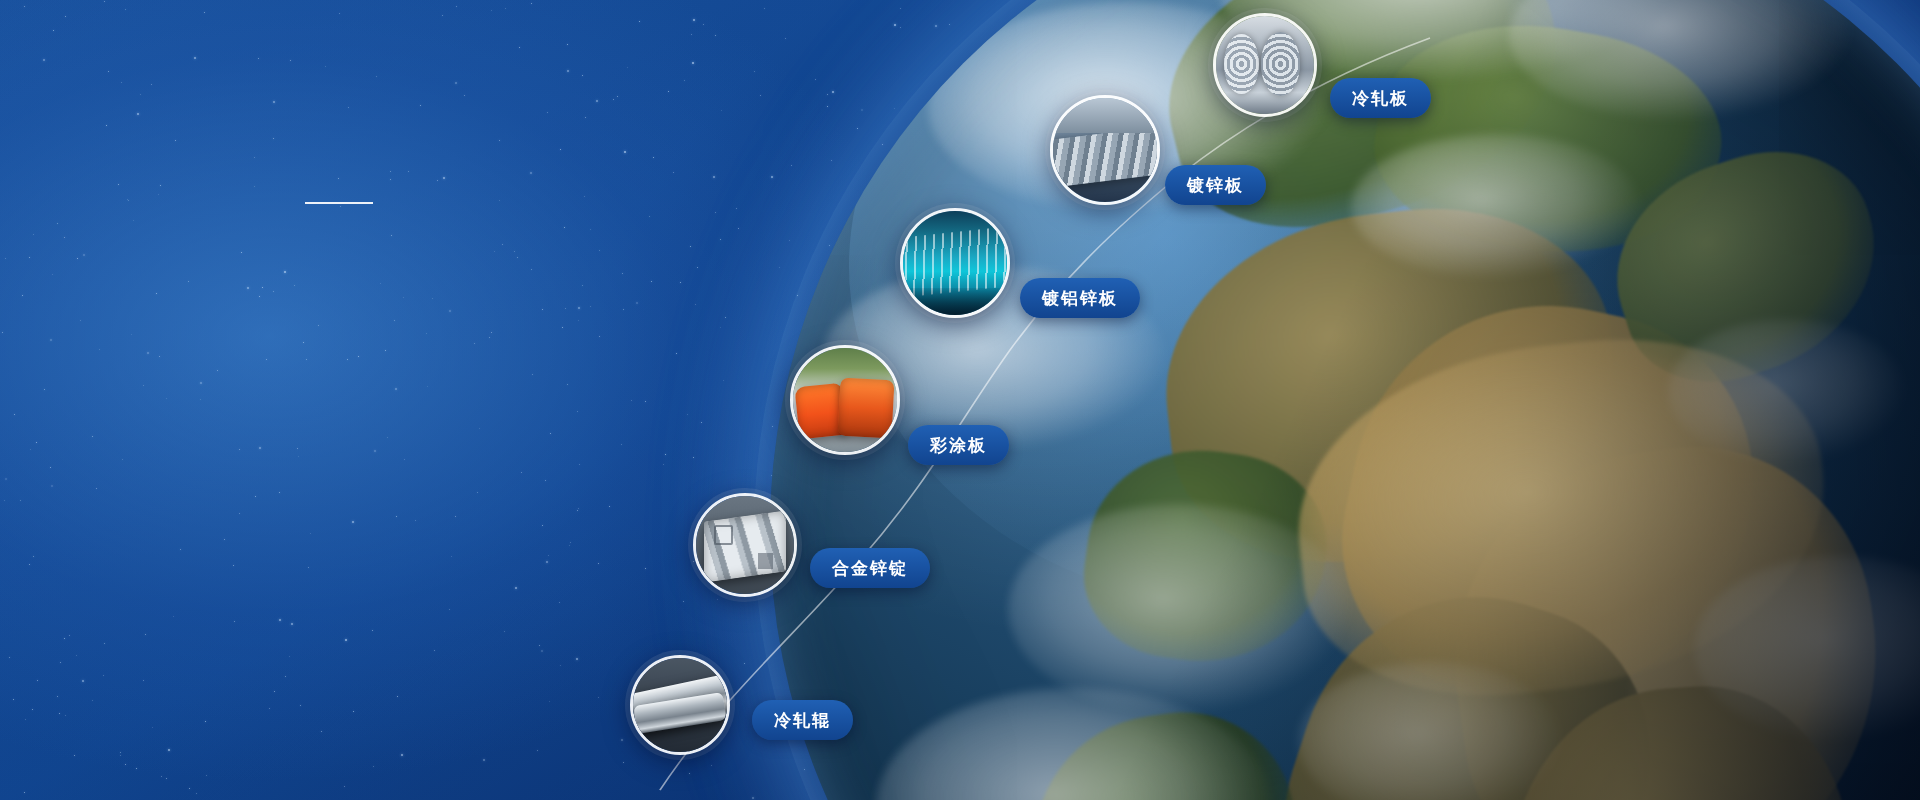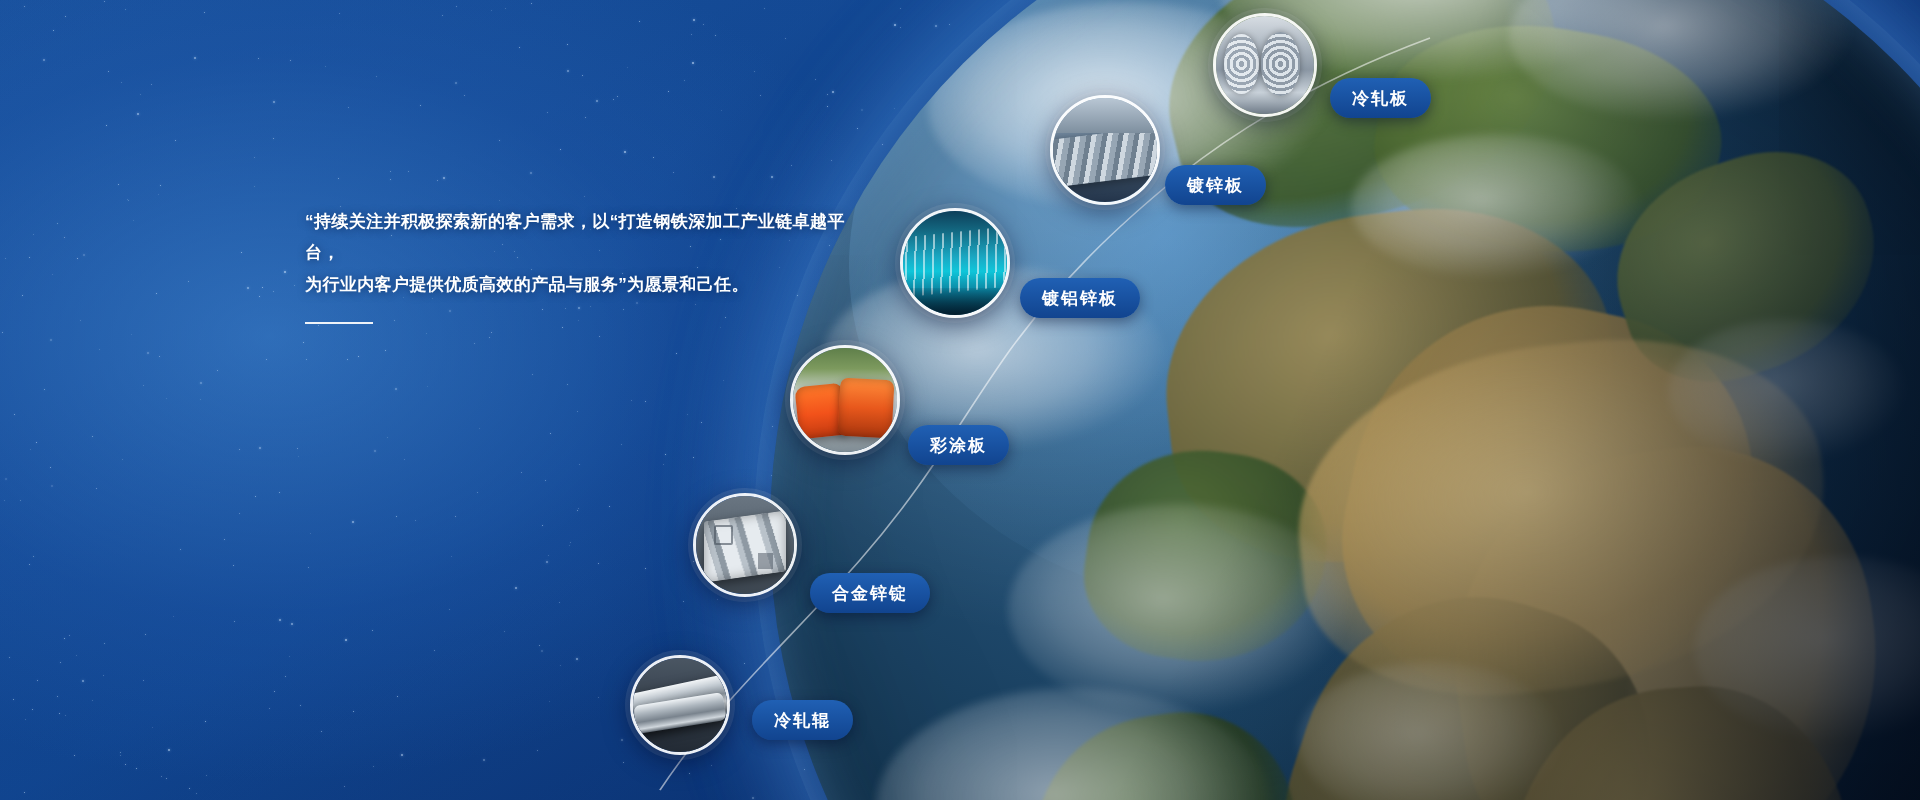--- a/index.html
+++ b/index.html
@@ -642,24 +642,20 @@
         <div class="cloud" style="left:8%;top:62%;width:30%;height:18%;opacity:0.6"></div>
         <div class="cloud" style="left:70%;top:52%;width:22%;height:14%;opacity:0.5"></div>
         <div class="cloud" style="left:68%;top:34%;width:18%;height:11%;opacity:0.45"></div>
         <div class="cloud" style="left:40%;top:60%;width:20%;height:12%;opacity:0.42"></div>
       </div>
     <div class="terminator"></div>
     <div class="atmo"></div>
   </div>
 
   <div class="textblock">
-    <div class="subtitle">
-      <span class="line">“持续关注并积极探索新的客户需求，以“打造钢铁深加工产业链卓越平台，</span>
-      <span class="line">为行业内客户提供优质高效的产品与服务”为愿景和己任。</span>
-    </div>
     <div class="rule"></div>
   </div>
 
   <div class="chain">
     <svg viewBox="0 0 1920 800">
       <path d="M 660 790 C 720 700, 790 640, 860 560 C 930 480, 960 420, 1010 350
                C 1060 282, 1110 232, 1180 175 C 1250 120, 1330 75, 1430 38" fill="none" stroke="rgba(255,255,255,0.55)" stroke-width="1.6"></path>
     </svg>
 
     <div id="nodes" style="pointer-events: auto;">
@@ -684,21 +680,21 @@
         <div class="node">
           <div class="thumb" style="left:790px;top:345px;width:110px;height:110px;">
             <div class="pic art-colorcoil"></div>
           </div>
           <div class="pill" style="left:908px;top:425px;">彩涂板</div>
         </div>
         <div class="node">
           <div class="thumb" style="left:693px;top:493px;width:104px;height:104px;">
             <div class="pic art-ingot"></div>
           </div>
-          <div class="pill" style="left:810px;top:573px;">合金锌锭</div>
+          <div class="pill" style="left:810px;top:548px;">合金锌锭</div>
         </div>
         <div class="node">
           <div class="thumb" style="left:630px;top:655px;width:100px;height:100px;">
             <div class="pic art-roll"></div>
           </div>
           <div class="pill" style="left:752px;top:700px;">冷轧辊</div>
         </div>
       </div>
   </div>
 

